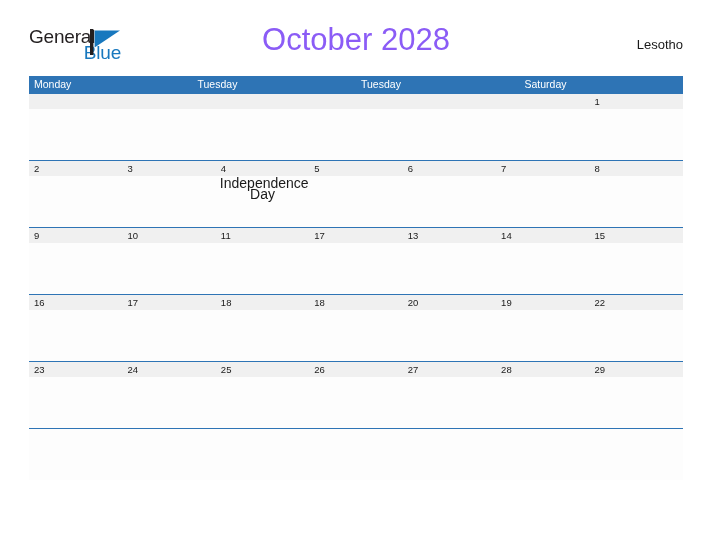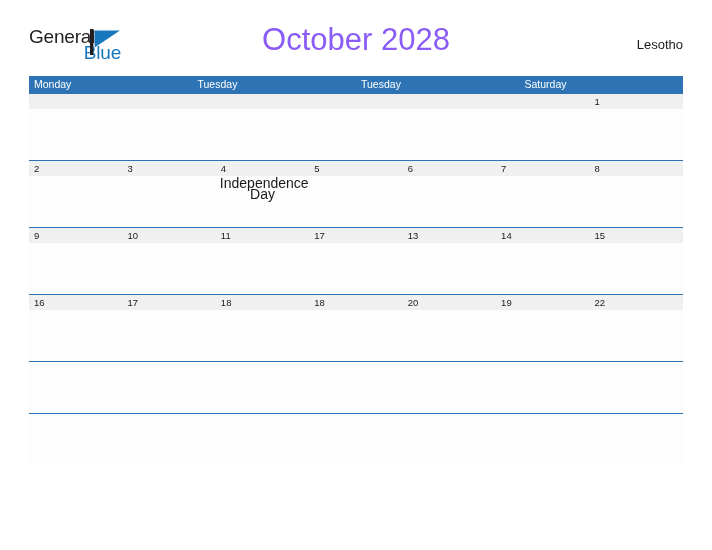--- a/index.html
+++ b/index.html
@@ -302,20 +302,29 @@
         <div class="daycell">
             <span class="event"></span>
           </div>
         <div class="daycell">
             <span class="event"></span>
           </div>
       </div>
     </div>
 
     <div class="week-row">
+      <div class="week-dates">
+        <div class="daynum">23</div>
+        <div class="daynum">24</div>
+        <div class="daynum">25</div>
+        <div class="daynum">26</div>
+        <div class="daynum">27</div>
+        <div class="daynum">28</div>
+        <div class="daynum">29</div>
+      </div>
       <div class="week-body">
         <div class="daycell">
             <span class="event"></span>
           </div>
         <div class="daycell">
             <span class="event"></span>
           </div>
         <div class="daycell">
             <span class="event"></span>
           </div>

